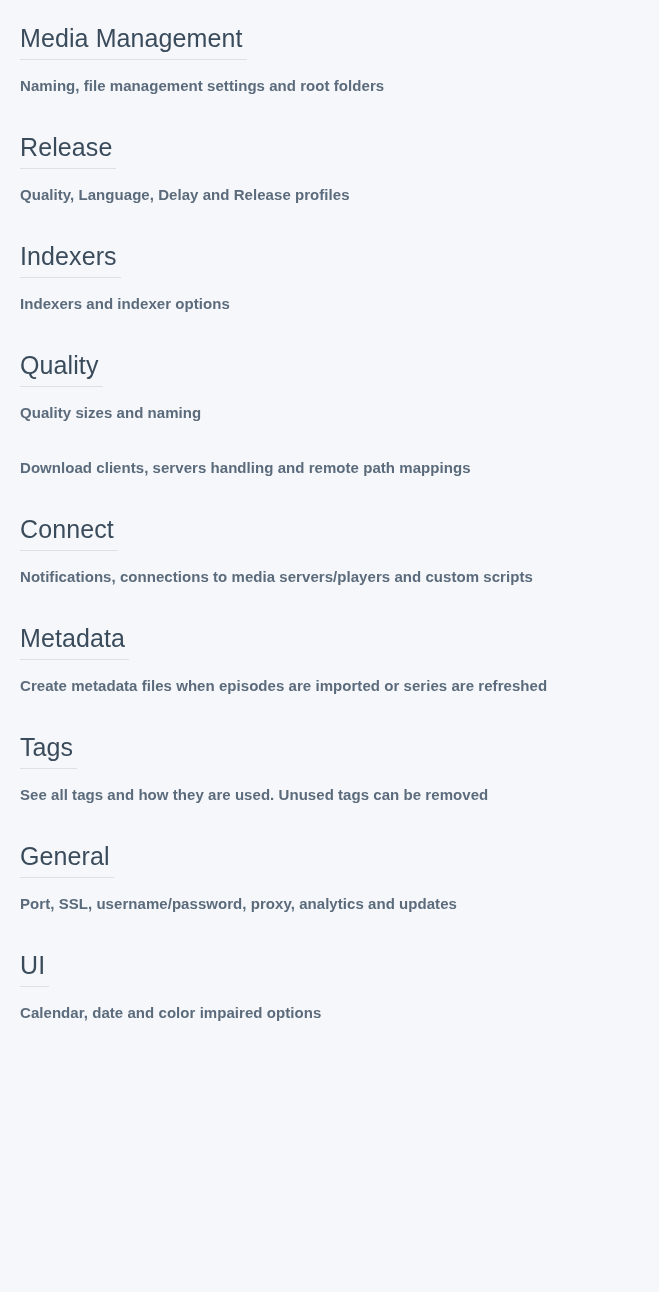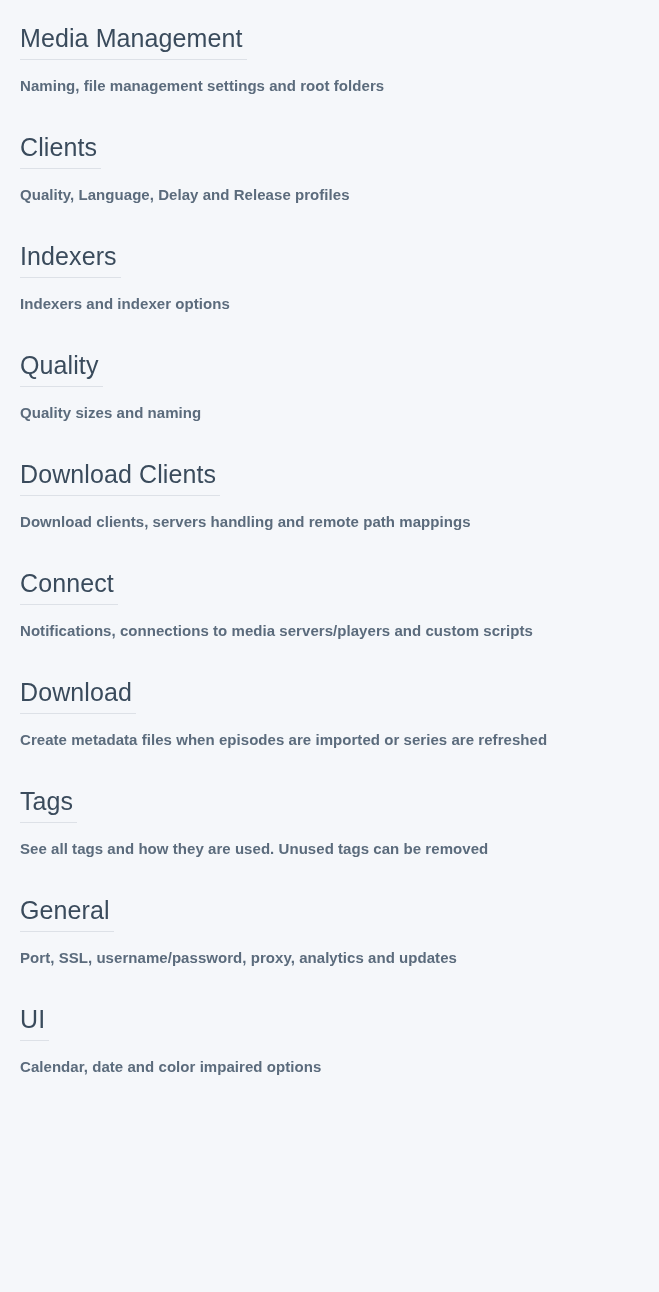--- a/index.html
+++ b/index.html
@@ -56,22 +56,22 @@
     letter-spacing: 0.05px;
     white-space: nowrap;
   }
 </style>
 </head>
 <body>
 
 <div id="settings-page">
 
 <div class="settings-section"><a class="section-heading">Media Management</a><span class="section-desc">Naming, file management settings and root folders</span></div>
-    <div class="settings-section"><a class="section-heading">Clients</a><span class="section-desc">Quality, Language, Delay and Release profiles</span></div>
+    <div class="settings-section"><a class="section-heading">Release</a><span class="section-desc">Quality, Language, Delay and Release profiles</span></div>
     <div class="settings-section"><a class="section-heading">Indexers</a><span class="section-desc">Indexers and indexer options</span></div>
     <div class="settings-section"><a class="section-heading">Quality</a><span class="section-desc">Quality sizes and naming</span></div>
-    <div class="settings-section"><a class="section-heading">Download Clients</a><span class="section-desc">Download clients, servers handling and remote path mappings</span></div>
+    <div class="settings-section"><span class="section-desc">Download clients, servers handling and remote path mappings</span></div>
     <div class="settings-section"><a class="section-heading">Connect</a><span class="section-desc">Notifications, connections to media servers/players and custom scripts</span></div>
-    <div class="settings-section"><a class="section-heading">Download</a><span class="section-desc">Create metadata files when episodes are imported or series are refreshed</span></div>
+    <div class="settings-section"><a class="section-heading">Metadata</a><span class="section-desc">Create metadata files when episodes are imported or series are refreshed</span></div>
     <div class="settings-section"><a class="section-heading">Tags</a><span class="section-desc">See all tags and how they are used. Unused tags can be removed</span></div>
     <div class="settings-section"><a class="section-heading">General</a><span class="section-desc">Port, SSL, username/password, proxy, analytics and updates</span></div>
     <div class="settings-section"><a class="section-heading">UI</a><span class="section-desc">Calendar, date and color impaired options</span></div>
   </div>
 
 </body></html>

